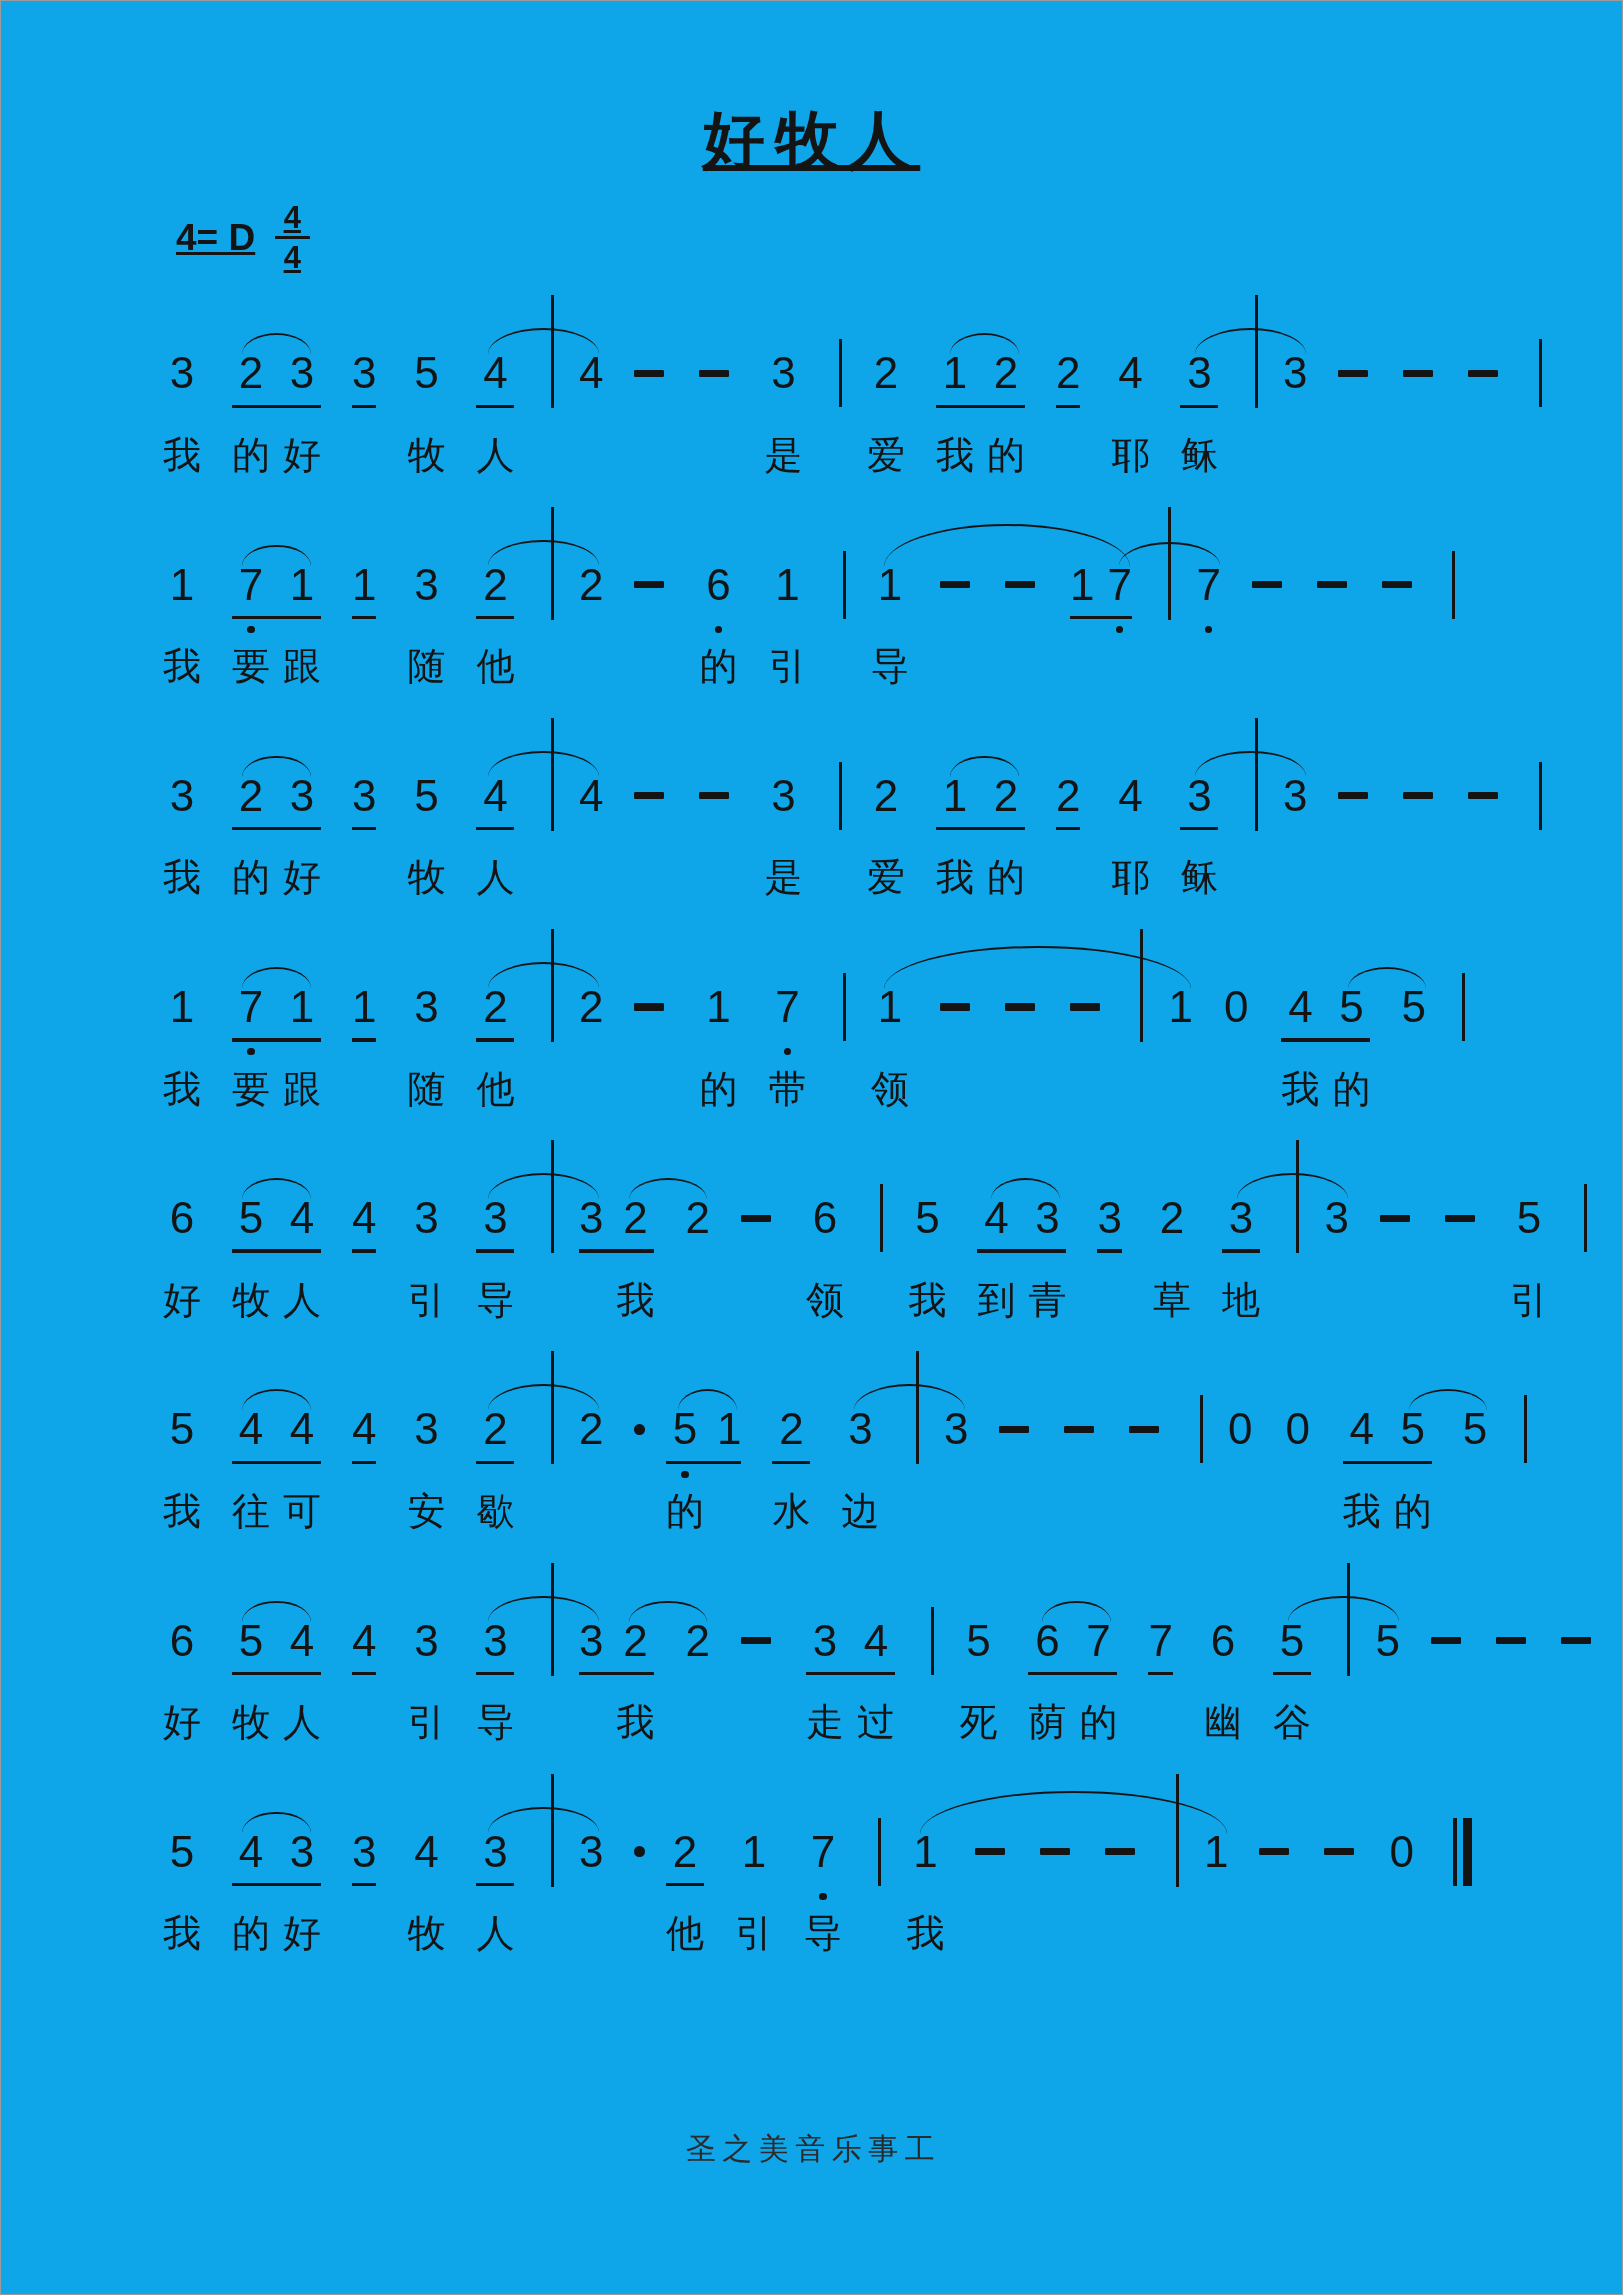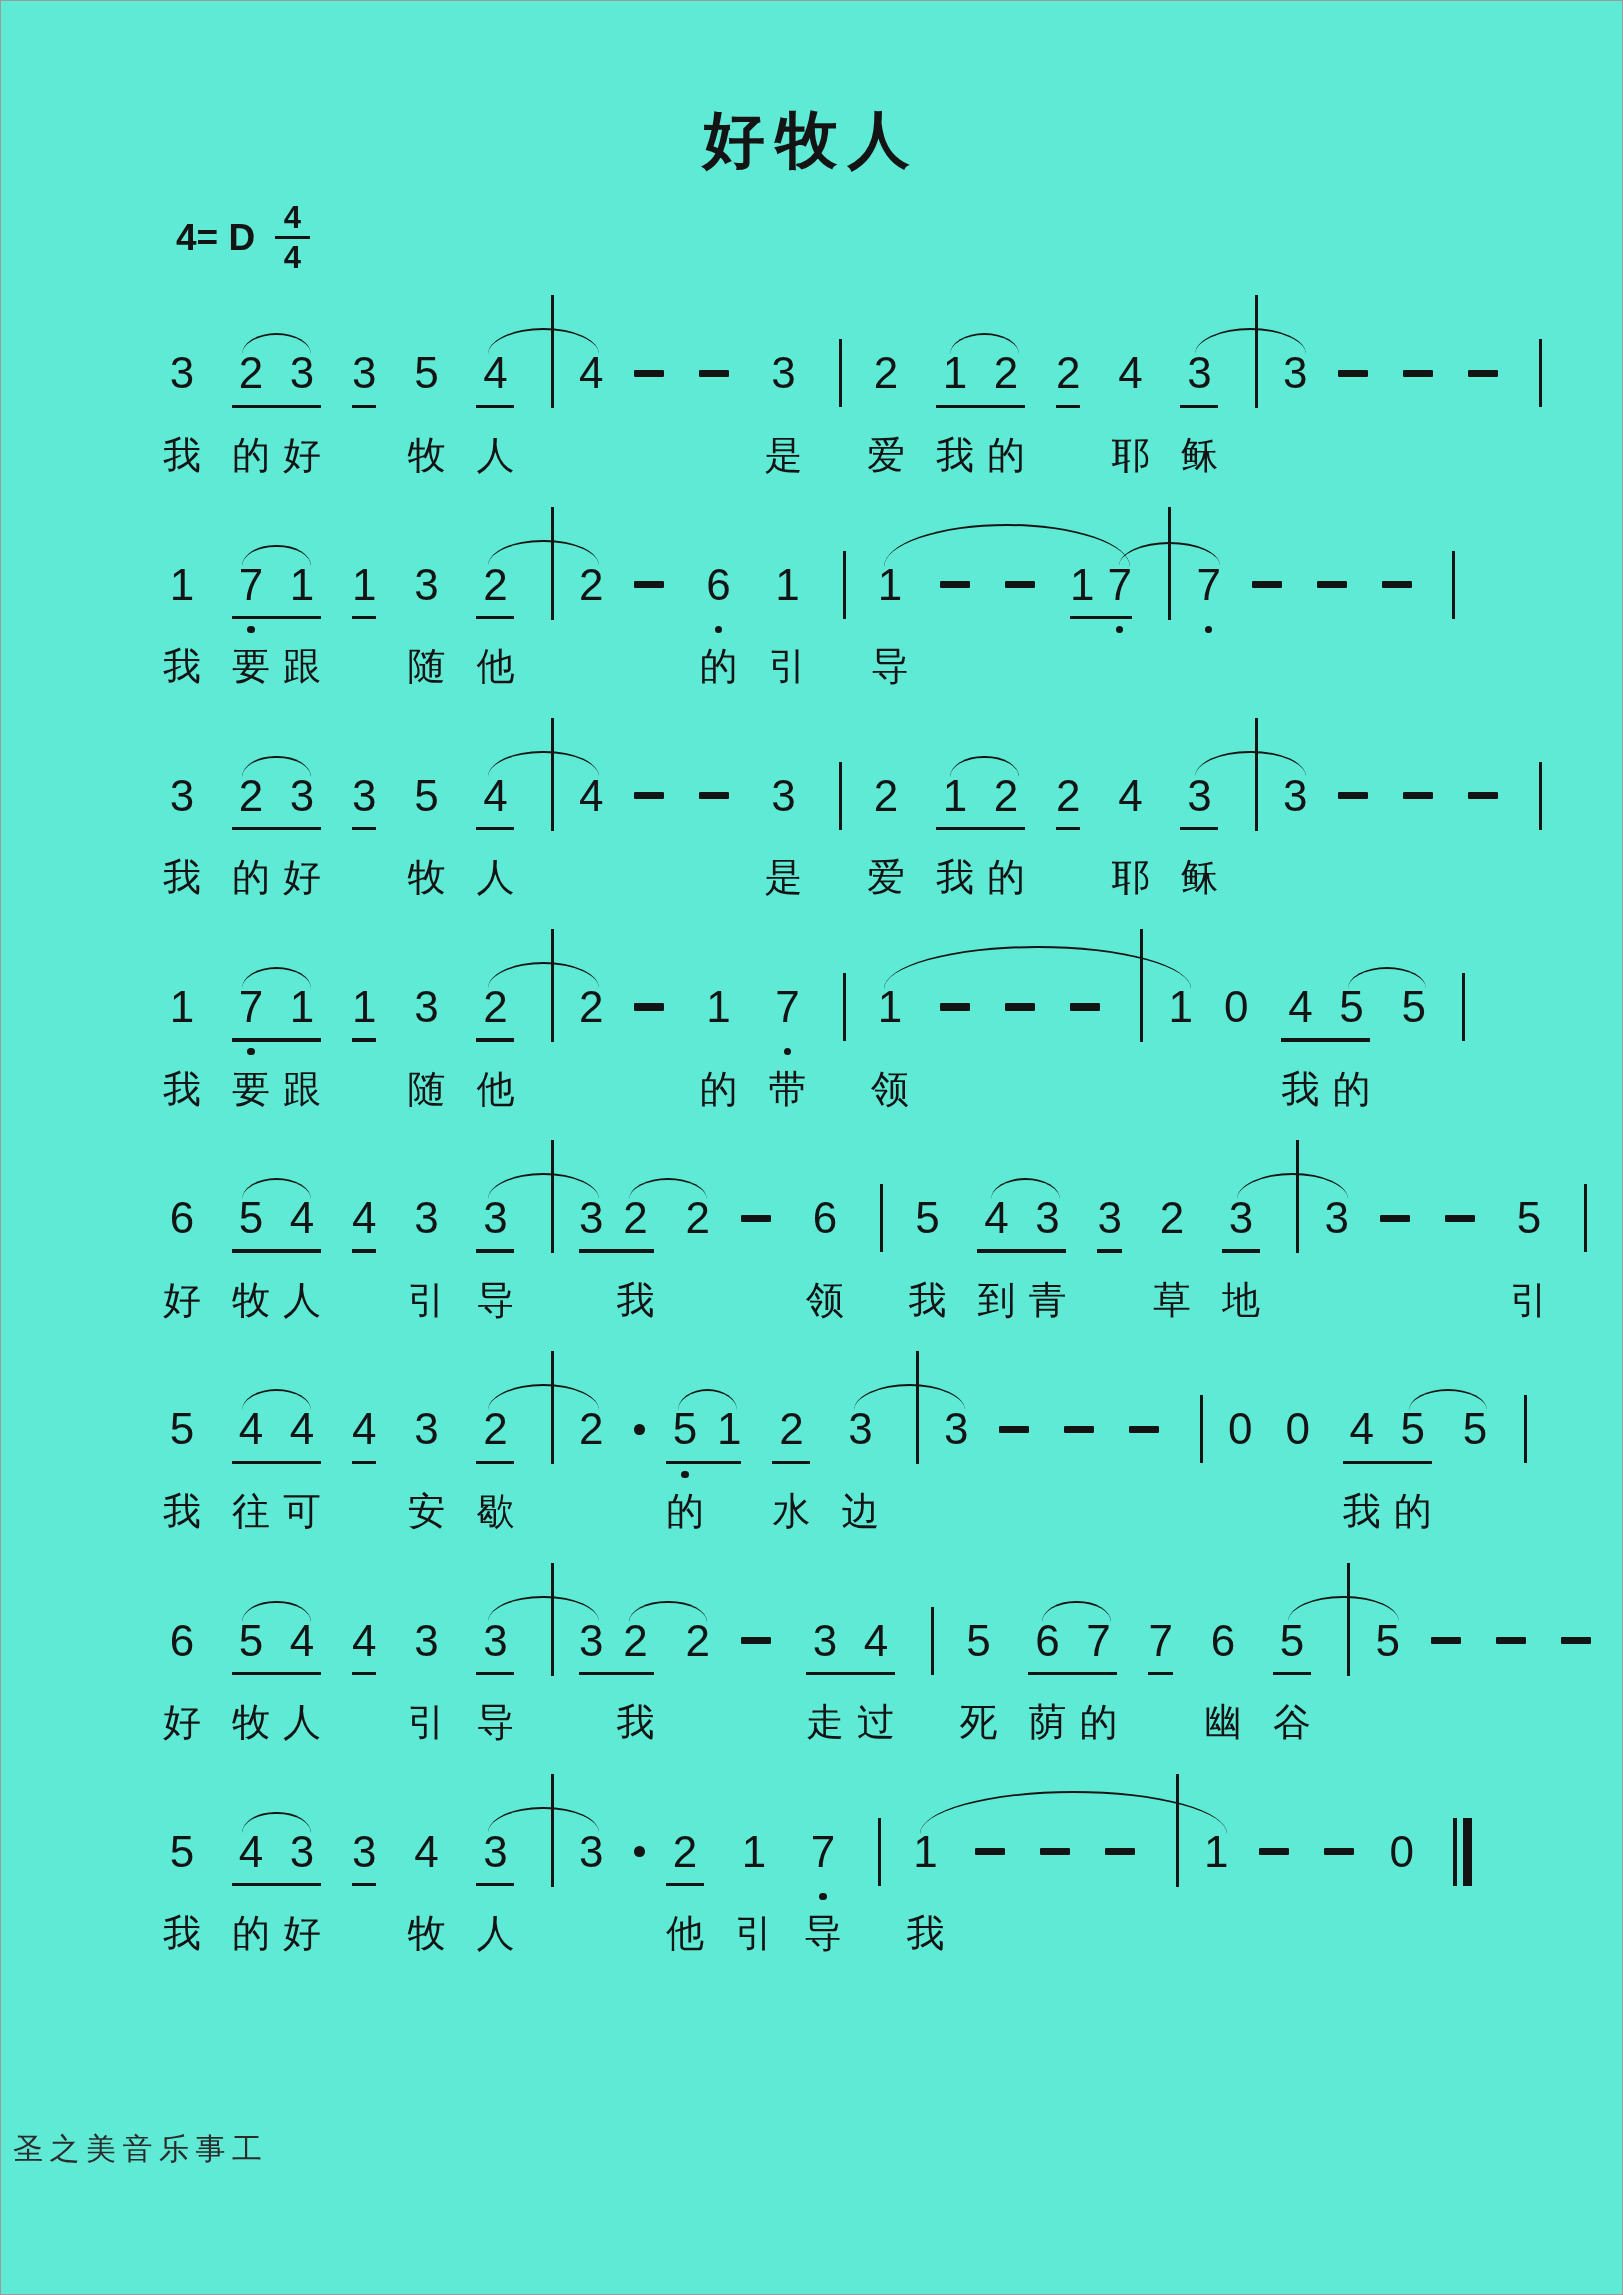--- a/index.html
+++ b/index.html
@@ -1,19 +1,19 @@
 <!DOCTYPE html>
 <html style="font-size:10.5px"><head>
 <meta charset="utf-8">
 <style>
   html,body { margin:0; padding:0; background:#e8e8e8; }
   .page {
-    position:relative; width:1623px; height:2295px; background:#5eead4;
+    position:relative; width:1623px; height:2295px; background:#0ea5e9;
     border:1.3px solid #9b9b9b; box-sizing:border-box; overflow:hidden;
-    color:#141414; font-family:"Liberation Sans", sans-serif;
+    color:#141414; font-family:"Liberation Sans", sans-serif;text-decoration:underline;
   }
   .title {
     text-align:center; margin:97px 0 0 0;
     font-family:"Liberation Serif", serif; font-weight:bold;
     font-size:62px; letter-spacing:10.5px;
   }
   .subtitle {
     text-align:center; margin-top:9.2px;
     font-family:"Liberation Serif", serif; font-weight:bold; font-size:35px;
   }
@@ -57,21 +57,21 @@
   .tok.d .ld::after { content:""; display:block; width:7.2px; height:7.2px; border-radius:50%;
                       background:#141414; margin:3.3px auto 0 auto; }
   .lyr { font-size:38px; height:56px; line-height:56px; margin-top:1.3px; white-space:nowrap; }
 
   .arc {
     position:absolute;
     border-top:2.6px solid #141414;
     border-radius:50% 50% 0 0 / 100% 100% 0 0;
   }
 
-  .footer { position:absolute; left:0; right:8px; top:2128px; text-align:left;padding-left:12px; }
+  .footer { position:absolute; left:0; right:8px; top:2128px; text-align:center;padding-left:12px; }
   .org { font-size:30px; letter-spacing:6.5px; color:#2b2b2b; }
   .url { font-size:25px; color:#2b2b2b; margin-top:3.9px; letter-spacing:1.3px; }
 </style>
 </head>
 <body>
 
 <div class="page">
   <div class="title">好牧人</div>
 
   <div class="keysig">

